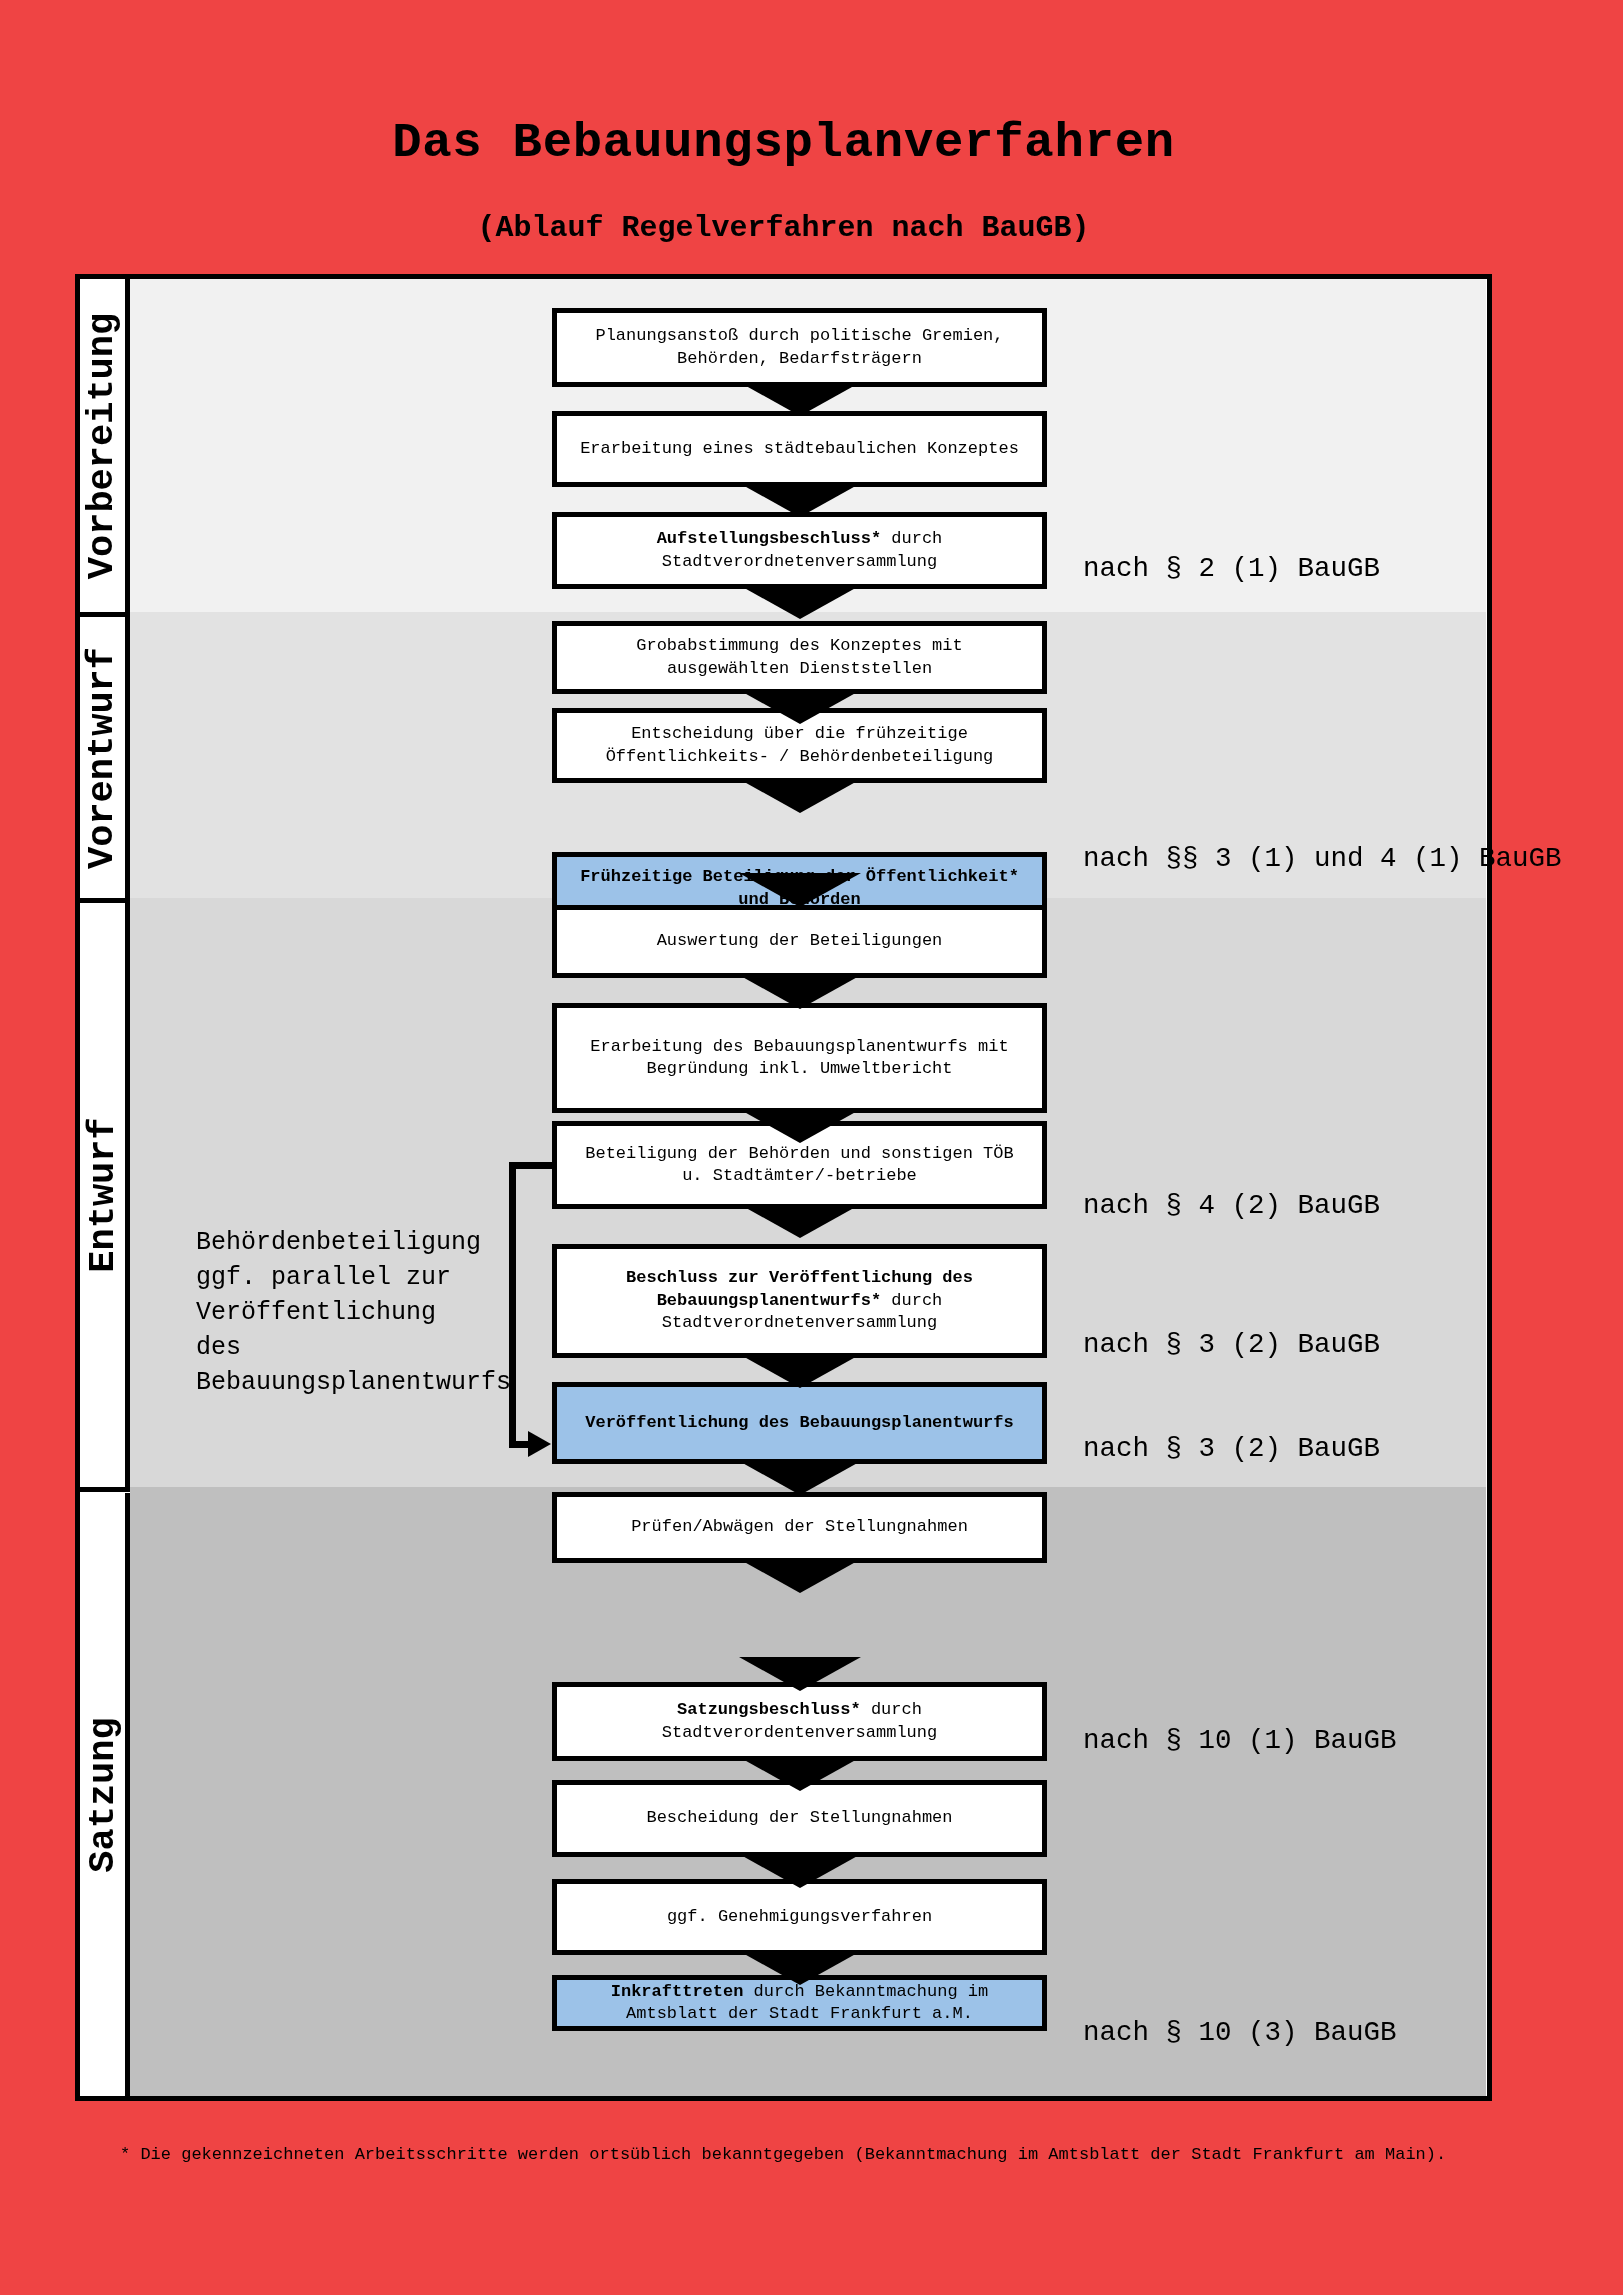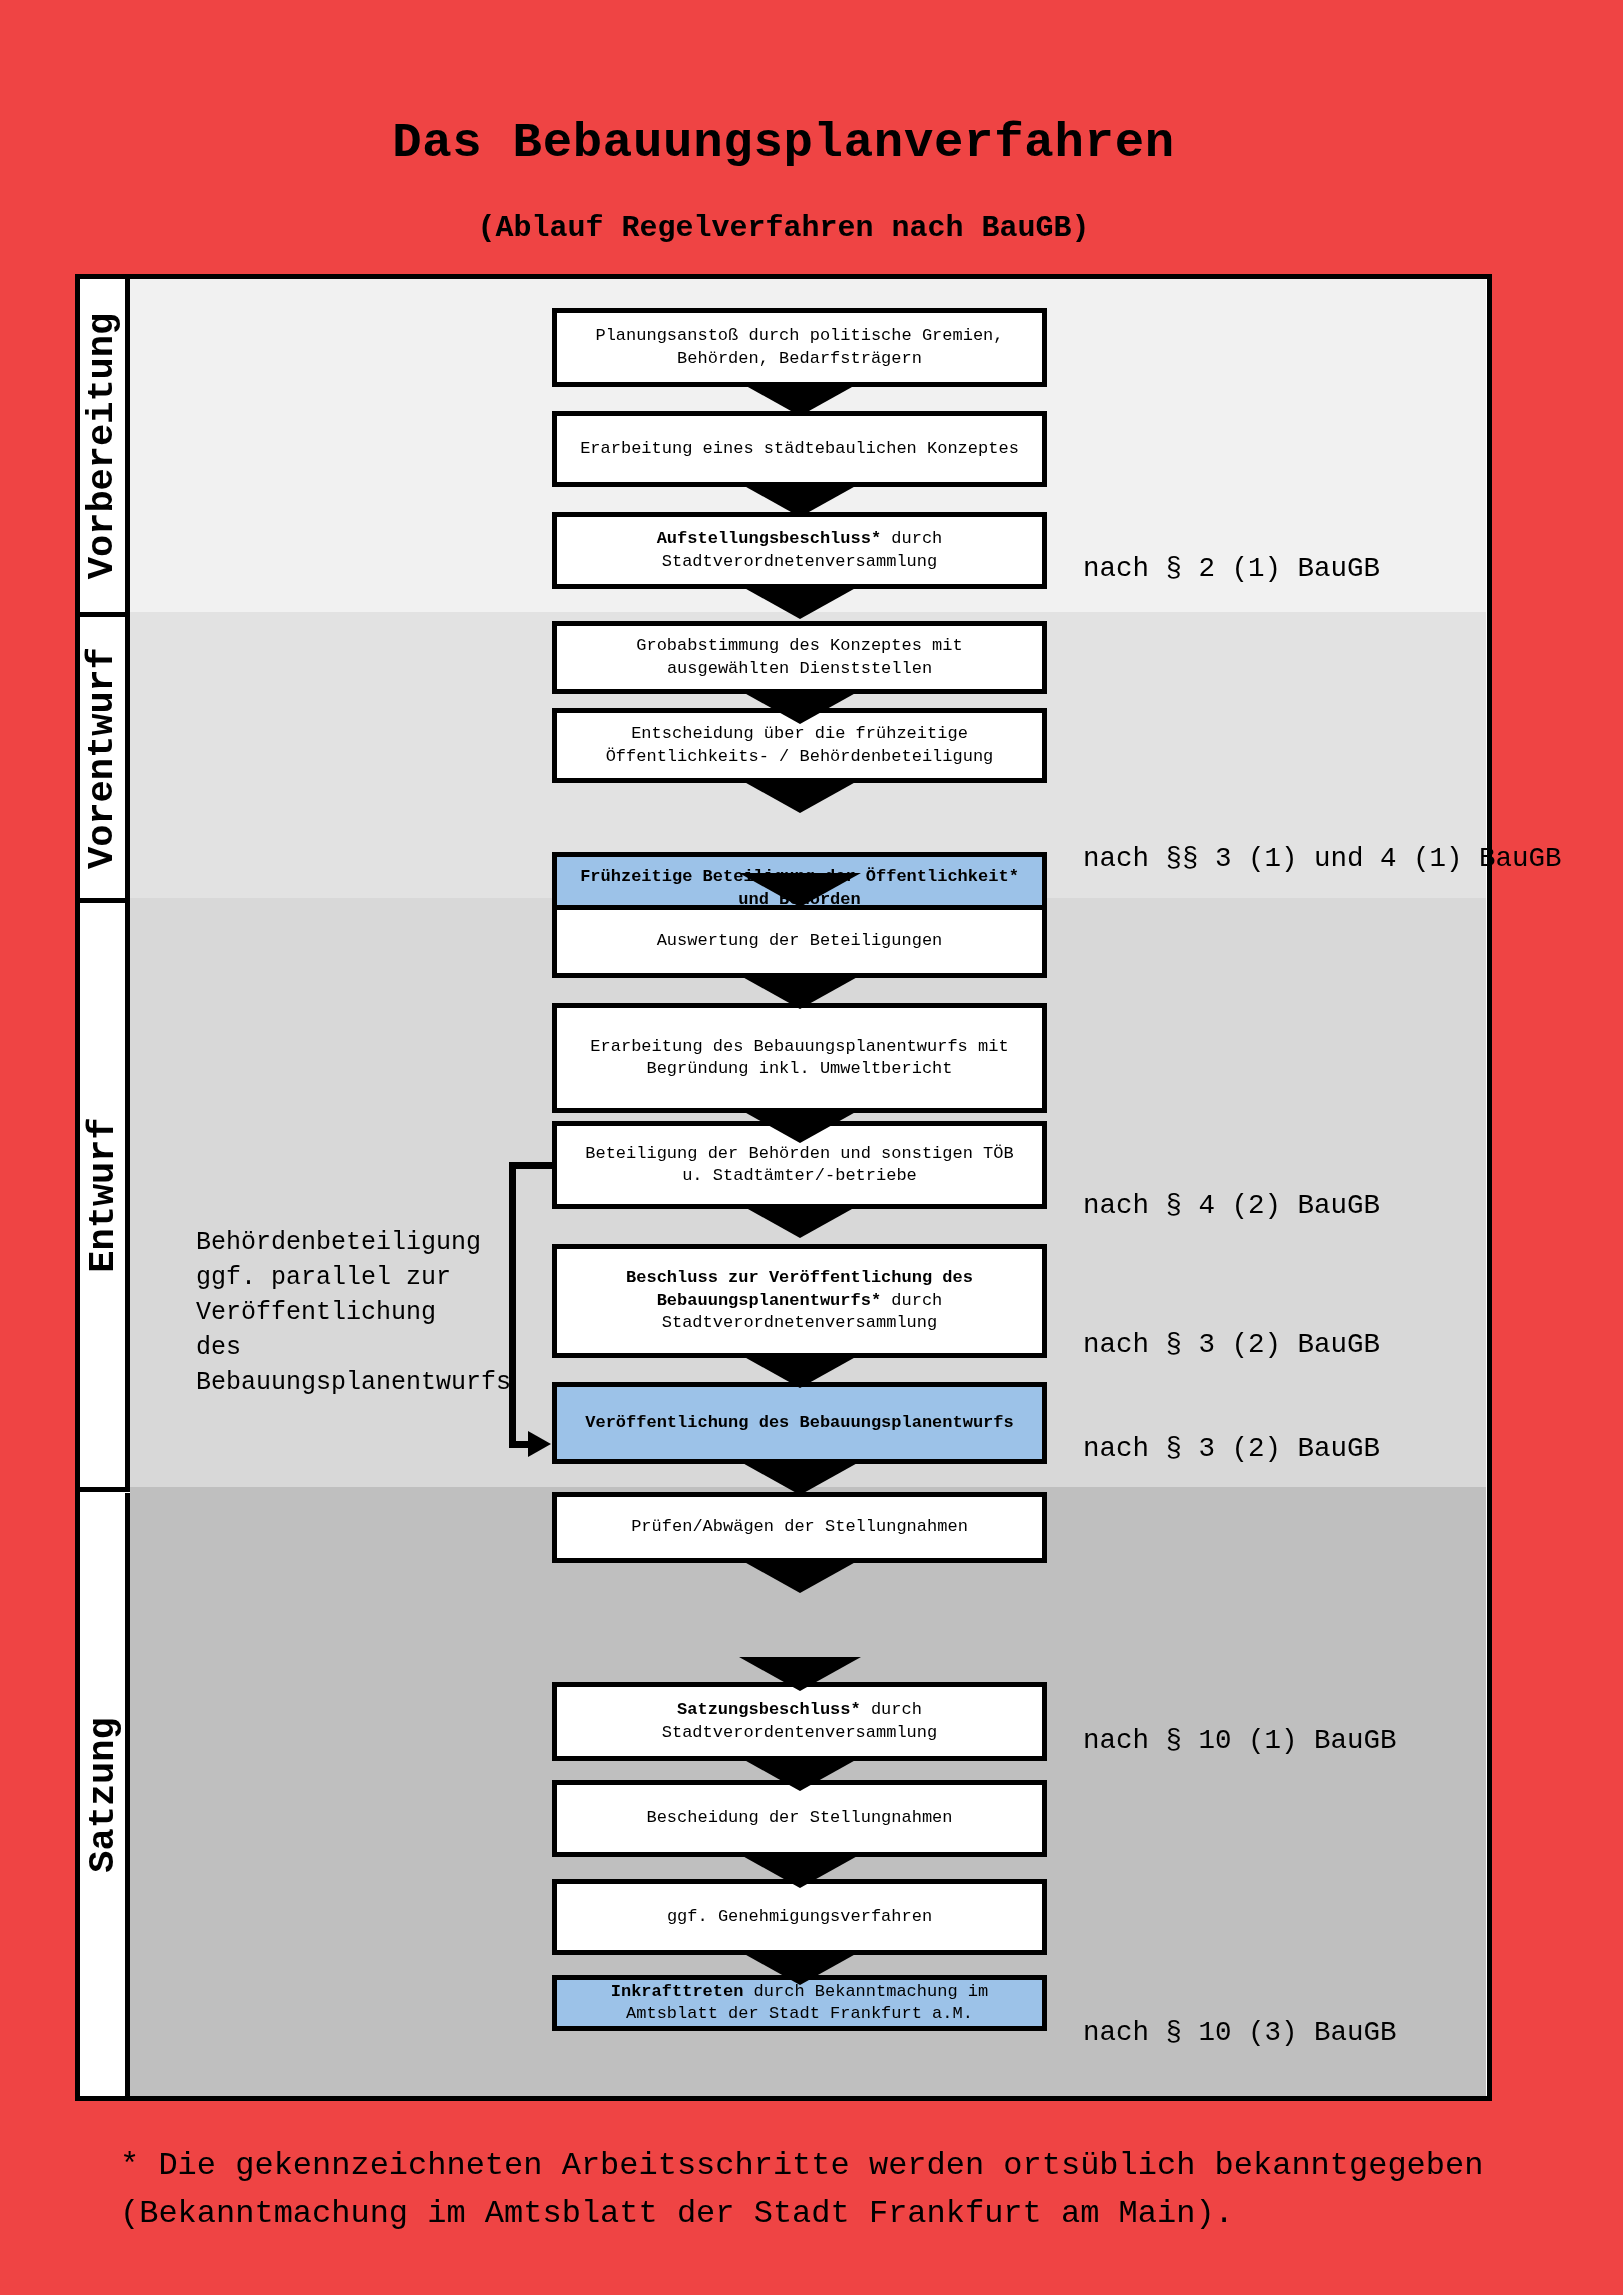--- a/index.html
+++ b/index.html
@@ -27,21 +27,21 @@
        border-left:61px solid transparent;border-right:61px solid transparent;
        border-top:34px solid #000;}
   .ref{position:absolute;left:1083px;font-size:27.5px;white-space:nowrap;z-index:3;}
   .annotation{position:absolute;left:196px;top:1225px;width:275px;
        font-size:25px;line-height:1.4;z-index:3;}
   .line{position:absolute;background:#000;z-index:2;}
   .arrow-right{position:absolute;width:0;height:0;z-index:2;
        border-top:13px solid transparent;border-bottom:13px solid transparent;
        border-left:23.6px solid #000;}
   .footnote{position:absolute;left:120px;top:2142px;width:1394px;
-       font-size:32px;line-height:1.5;}
+       font-size:17px;line-height:1.5;}
 </style>
 </head>
 <body>
 
 <div class="page">
 
   <div class="title">Das Bebauungsplanverfahren</div>
   <div class="subtitle">(Ablauf Regelverfahren nach BauGB)</div>
 
   <div class="frame">

